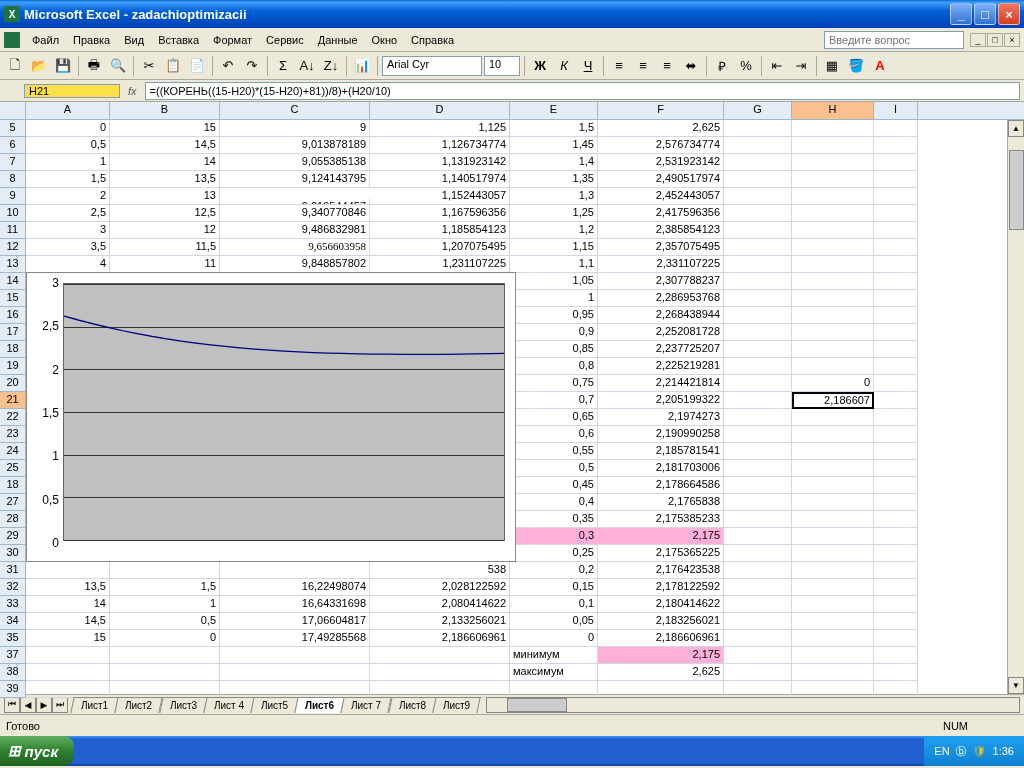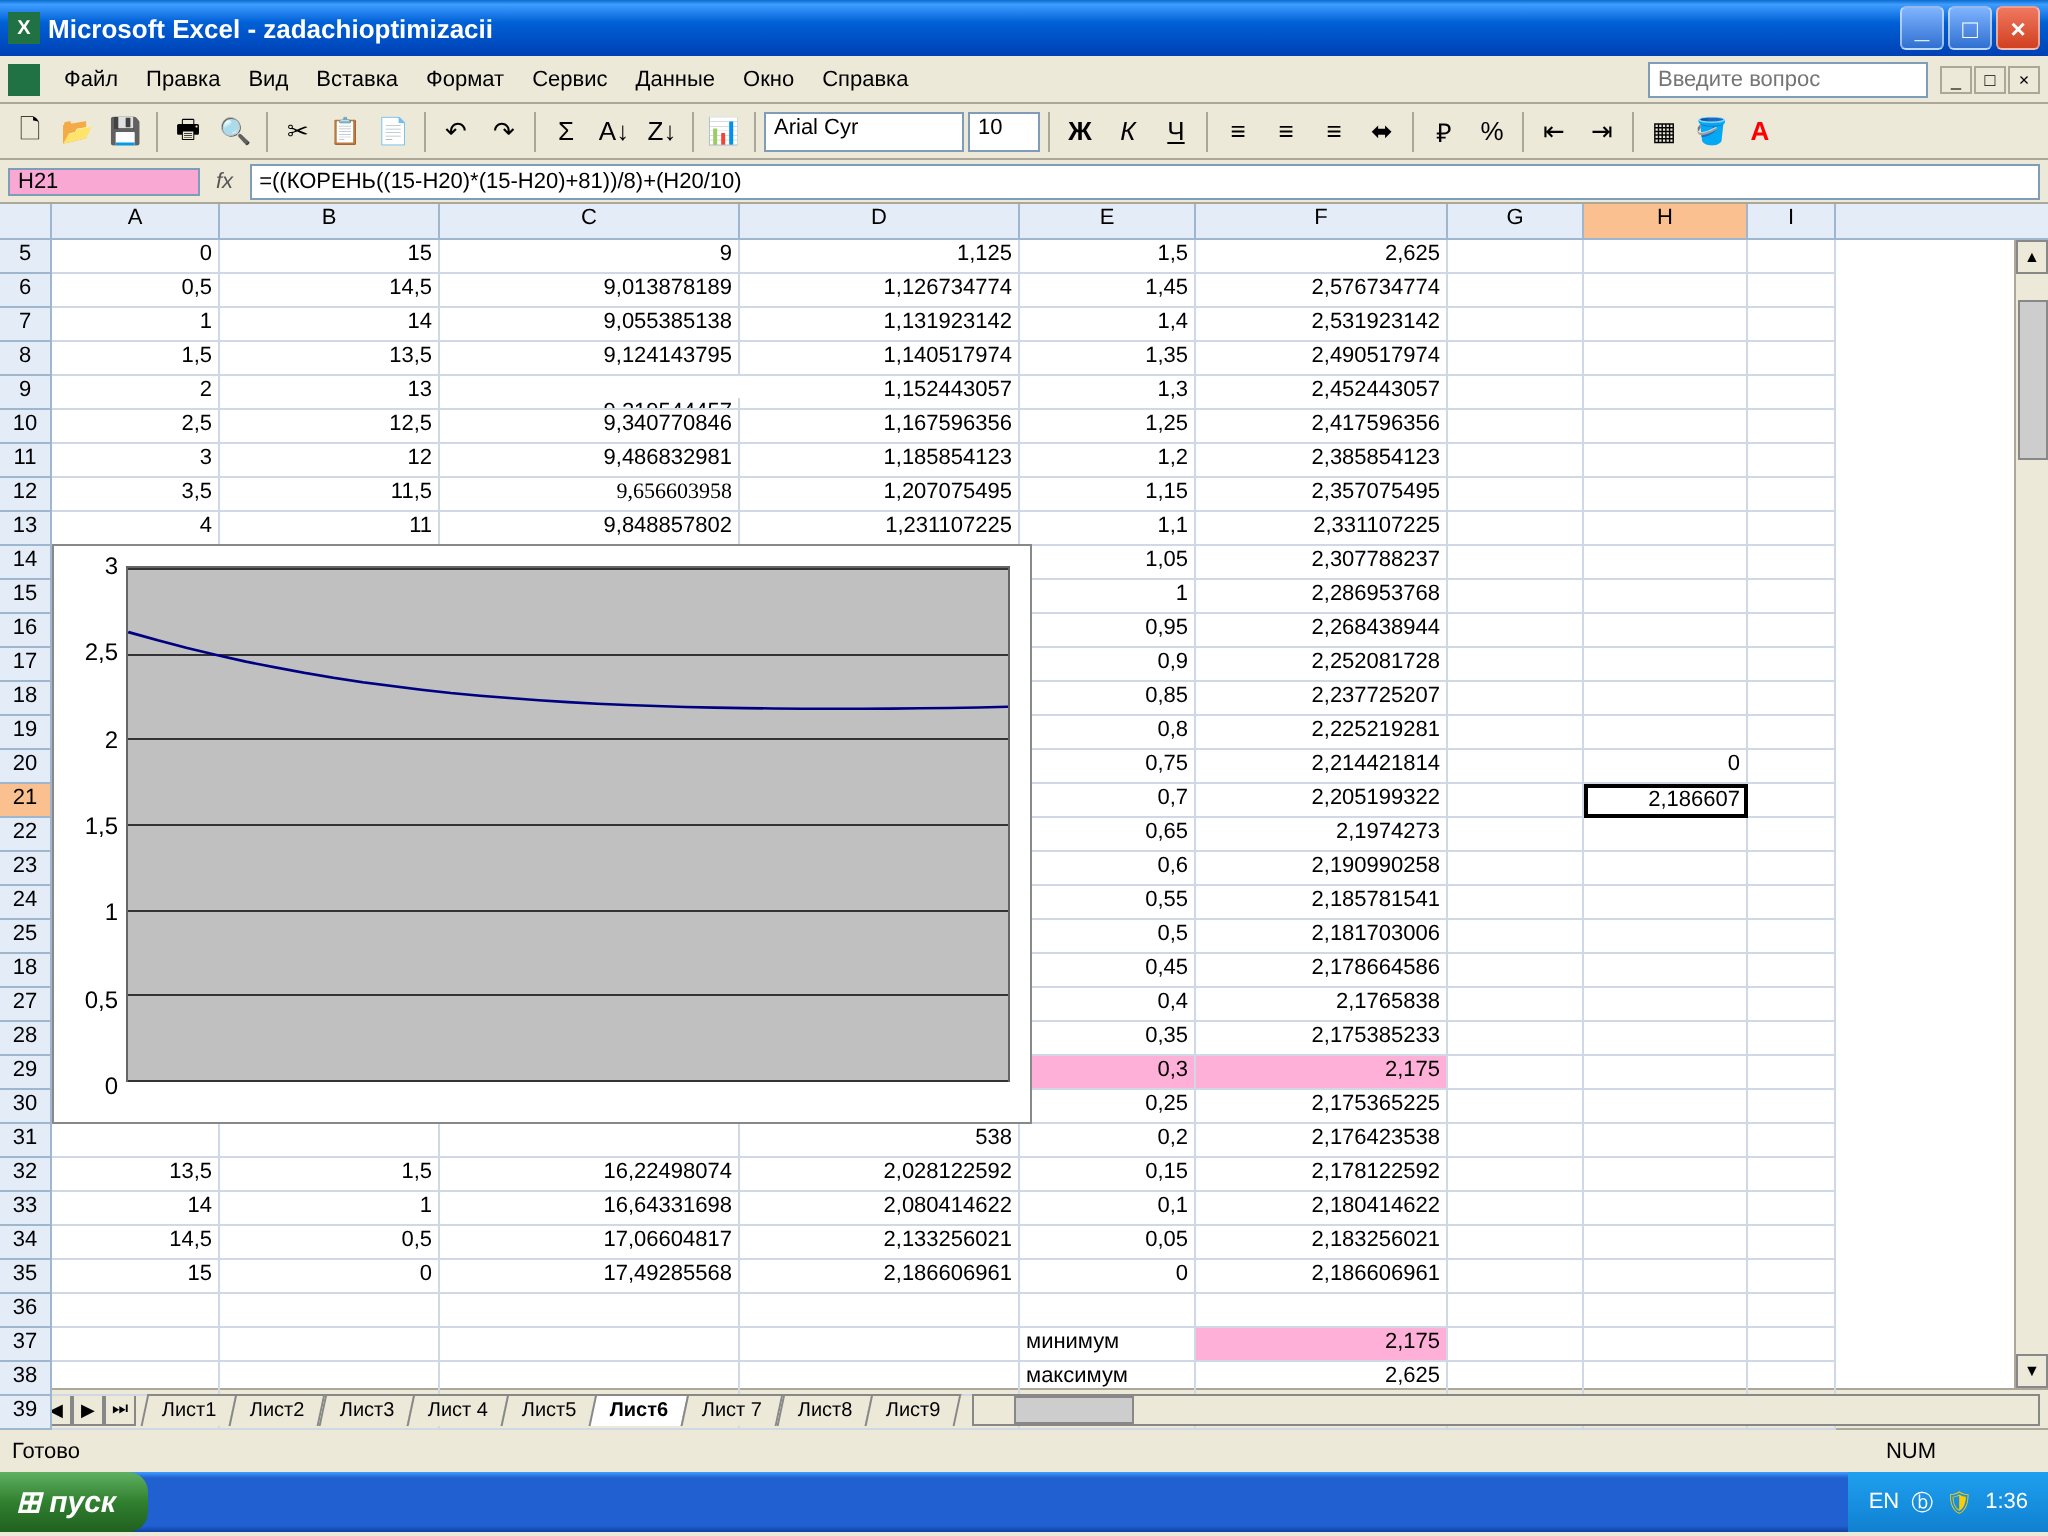--- a/index.html
+++ b/index.html
@@ -16,21 +16,21 @@
 .menu-item { padding: 2px 6px; font-size: 11px; }
 .help-box { margin-left: auto; width: 140px; height: 18px; border: 1px solid #7f9db9; background: white; font-size: 11px; padding: 1px 4px; color: #999; }
 .mdi-btns { display:flex; gap:1px; margin-left:4px;}
 .mdi-btn { width:16px; height:14px; background:#ece9d8; border:1px solid #aca899; font-size:9px; display:flex; align-items:center; justify-content:center;}
 .toolbar { height: 28px; background: #ece9d8; display: flex; align-items: center; padding: 2px 4px; border-bottom: 1px solid #aca899; gap: 2px; }
 .tb-btn { width: 22px; height: 22px; display: flex; align-items: center; justify-content: center; font-size: 13px; }
 .tb-sep { width: 1px; height: 20px; background: #aca899; margin: 0 2px; }
 .font-name { width: 100px; height: 20px; border: 1px solid #7f9db9; background: white; padding: 1px 4px; font-size: 11px; }
 .font-size { width: 36px; height: 20px; border: 1px solid #7f9db9; background: white; padding: 1px 4px; font-size: 11px; }
 .formula-bar { height: 22px; background: #ece9d8; display: flex; align-items: center; padding: 2px 4px; border-bottom: 1px solid #aca899; }
-.name-box { width: 96px; height: 14px; border: 1px solid #7f9db9; background: #f9a8d4; padding: 0 4px; font-size: 11px; display:flex; align-items:center;}
+.name-box { width: 96px; height: 14px; border: 1px solid #7f9db9; background: #fde047; padding: 0 4px; font-size: 11px; display:flex; align-items:center;margin-left:20px;}
 .fx-label { padding: 0 8px; font-style: italic; color: #555; }
 .formula-input { flex: 1; height: 18px; border: 1px solid #7f9db9; background: white; padding: 0 4px; font-size: 11px; display:flex; align-items:center;}
 .grid-area { position: relative; background: white; height: 592px; }
 .col-headers { display: flex; background: #e4ecf7; height: 18px; border-bottom: 1px solid #9eb6ce; }
 .corner { width: 26px; border-right: 1px solid #9eb6ce; background:#e4ecf7;}
 .col-h { border-right: 1px solid #9eb6ce; text-align: center; font-size: 11px; padding-top: 1px; background:#e4ecf7;}
 .col-h.sel { background: #fac08f; }
 .grid-body { position: relative; }
 .row { display: flex; height: 17px; }
 .row-h { width: 26px; background: #e4ecf7; border-right: 1px solid #9eb6ce; border-bottom: 1px solid #9eb6ce; text-align: center; font-size: 11px; padding-top:1px;}
@@ -535,32 +535,20 @@
         <div class="cell" style="width: 110px;">0</div>
         <div class="cell" style="width: 150px;">17,49285568</div>
         <div class="cell" style="width: 140px;">2,186606961</div>
         <div class="cell" style="width: 88px;">0</div>
         <div class="cell" style="width: 126px;">2,186606961</div>
         <div class="cell" style="width: 68px;"></div>
         <div class="cell" style="width: 82px;"></div>
         <div class="cell" style="width: 44px;"></div>
       </div>
       <div class="row">
-        <div class="row-h">36</div>
-        <div class="cell" style="width: 84px;"></div>
-        <div class="cell" style="width: 110px;"></div>
-        <div class="cell" style="width: 150px;"></div>
-        <div class="cell" style="width: 140px;"></div>
-        <div class="cell" style="width: 88px;"></div>
-        <div class="cell" style="width: 126px;"></div>
-        <div class="cell" style="width: 68px;"></div>
-        <div class="cell" style="width: 82px;"></div>
-        <div class="cell" style="width: 44px;"></div>
-      </div>
-      <div class="row">
         <div class="row-h">37</div>
         <div class="cell" style="width: 84px;"></div>
         <div class="cell" style="width: 110px;"></div>
         <div class="cell" style="width: 150px;"></div>
         <div class="cell" style="width: 140px;"></div>
         <div class="cell txt" style="width: 88px;">минимум</div>
         <div class="cell pink" style="width: 126px;">2,175</div>
         <div class="cell" style="width: 68px;"></div>
         <div class="cell" style="width: 82px;"></div>
         <div class="cell" style="width: 44px;"></div>

